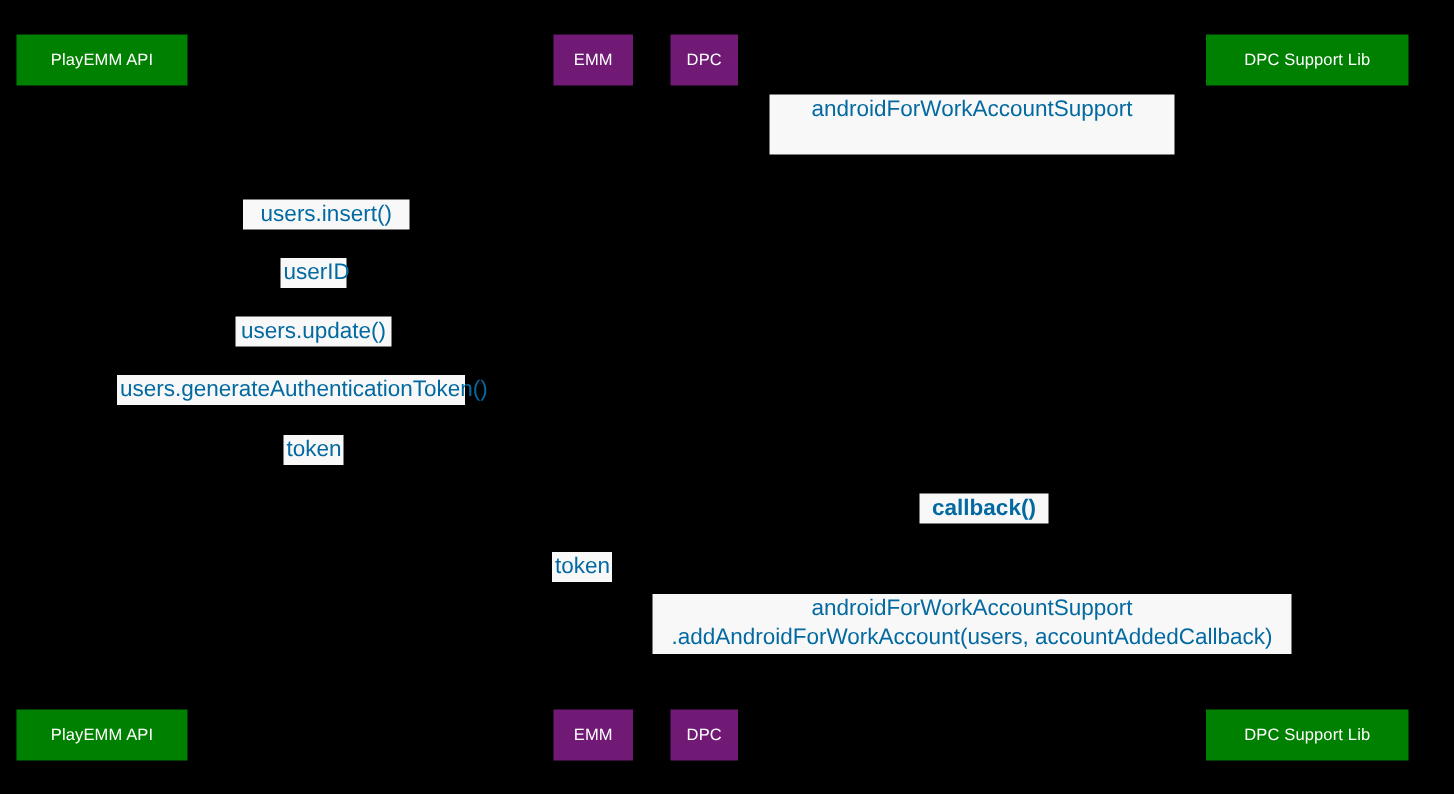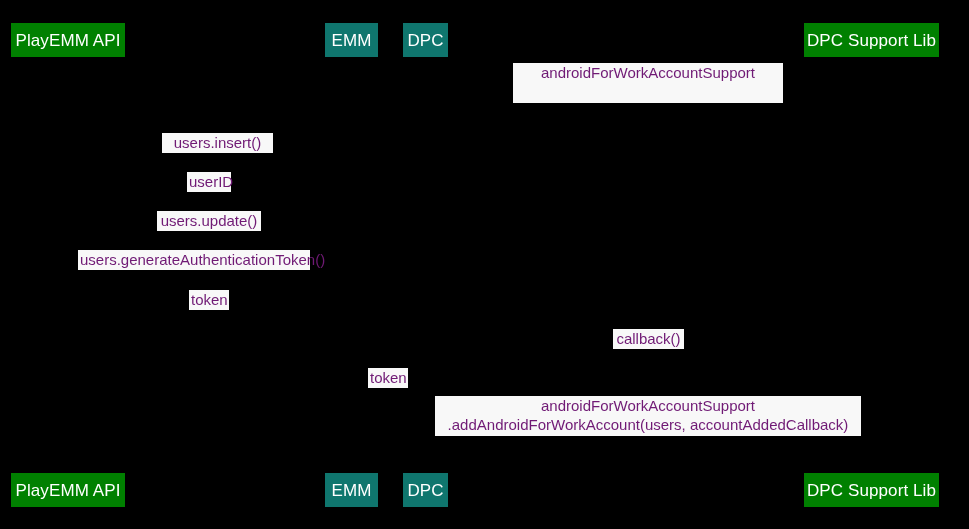--- a/index.html
+++ b/index.html
@@ -14,34 +14,34 @@
     background: #000000;
     overflow: hidden;
     font-family: "Liberation Sans", sans-serif;
   }
   .participant {
     position: absolute;
     display: flex;
     align-items: center;
     justify-content: center;
     color: #ffffff;
-    font-size: 17px;
+    font-size: 11px;
     line-height: 1;
     height: 34px;
     box-sizing: border-box;
     white-space: nowrap;
     letter-spacing: 0.1px;
   }
   .participant.green { background: #008000; }
-  .participant.blue  { background: #0f766e; }
+  .participant.blue  { background: #701a75; margin-left: 44px; }
 
   .msg-label {
     position: absolute;
     background: #f8f8f8;
-    color: #701a75;
+    color: #0369a1;
     font-size: 15px;
     line-height: 19px;
     text-align: center;
     white-space: pre;
     box-sizing: border-box;
     padding: 0 2px;
   }
   .msg-label.two-line {
     line-height: 19px;
   }
@@ -74,16 +74,16 @@
     </div>
     <div class="participant green" style="left: 804px; top: 473px; width: 135px;">
       <span>DPC Support Lib</span>
     </div>
     <div class="msg-label two-line" style="left: 513px; top: 63px; width: 270px; height: 40px;"><div>androidForWorkAccountSupport</div></div>
     <div class="msg-label" style="left: 162px; top: 133px; width: 111px; height: 20px;"><div>users.insert()</div></div>
     <div class="msg-label" style="left: 187px; top: 172px; width: 44px; height: 20px;"><div>userID</div></div>
     <div class="msg-label" style="left: 157px; top: 211px; width: 104px; height: 20px;"><div>users.update()</div></div>
     <div class="msg-label" style="left: 78px; top: 250px; width: 232px; height: 20px;"><div>users.generateAuthenticationToken()</div></div>
     <div class="msg-label" style="left: 189px; top: 290px; width: 40px; height: 20px;"><div>token</div></div>
-    <div class="msg-label" style="left: 613px; top: 329px; width: 71px; height: 20px;"><div>callback()</div></div>
+    <div class="msg-label" style="left: 613px; top: 329px; width: 86px; height: 20px; font-weight: bold;"><div>callback()</div></div>
     <div class="msg-label" style="left: 368px; top: 368px; width: 40px; height: 20px;"><div>token</div></div>
     <div class="msg-label two-line" style="left: 435px; top: 396px; width: 426px; height: 40px;"><div>androidForWorkAccountSupport</div><div>.addAndroidForWorkAccount(users, accountAddedCallback)</div></div>
   </div>
 
 </body></html>

